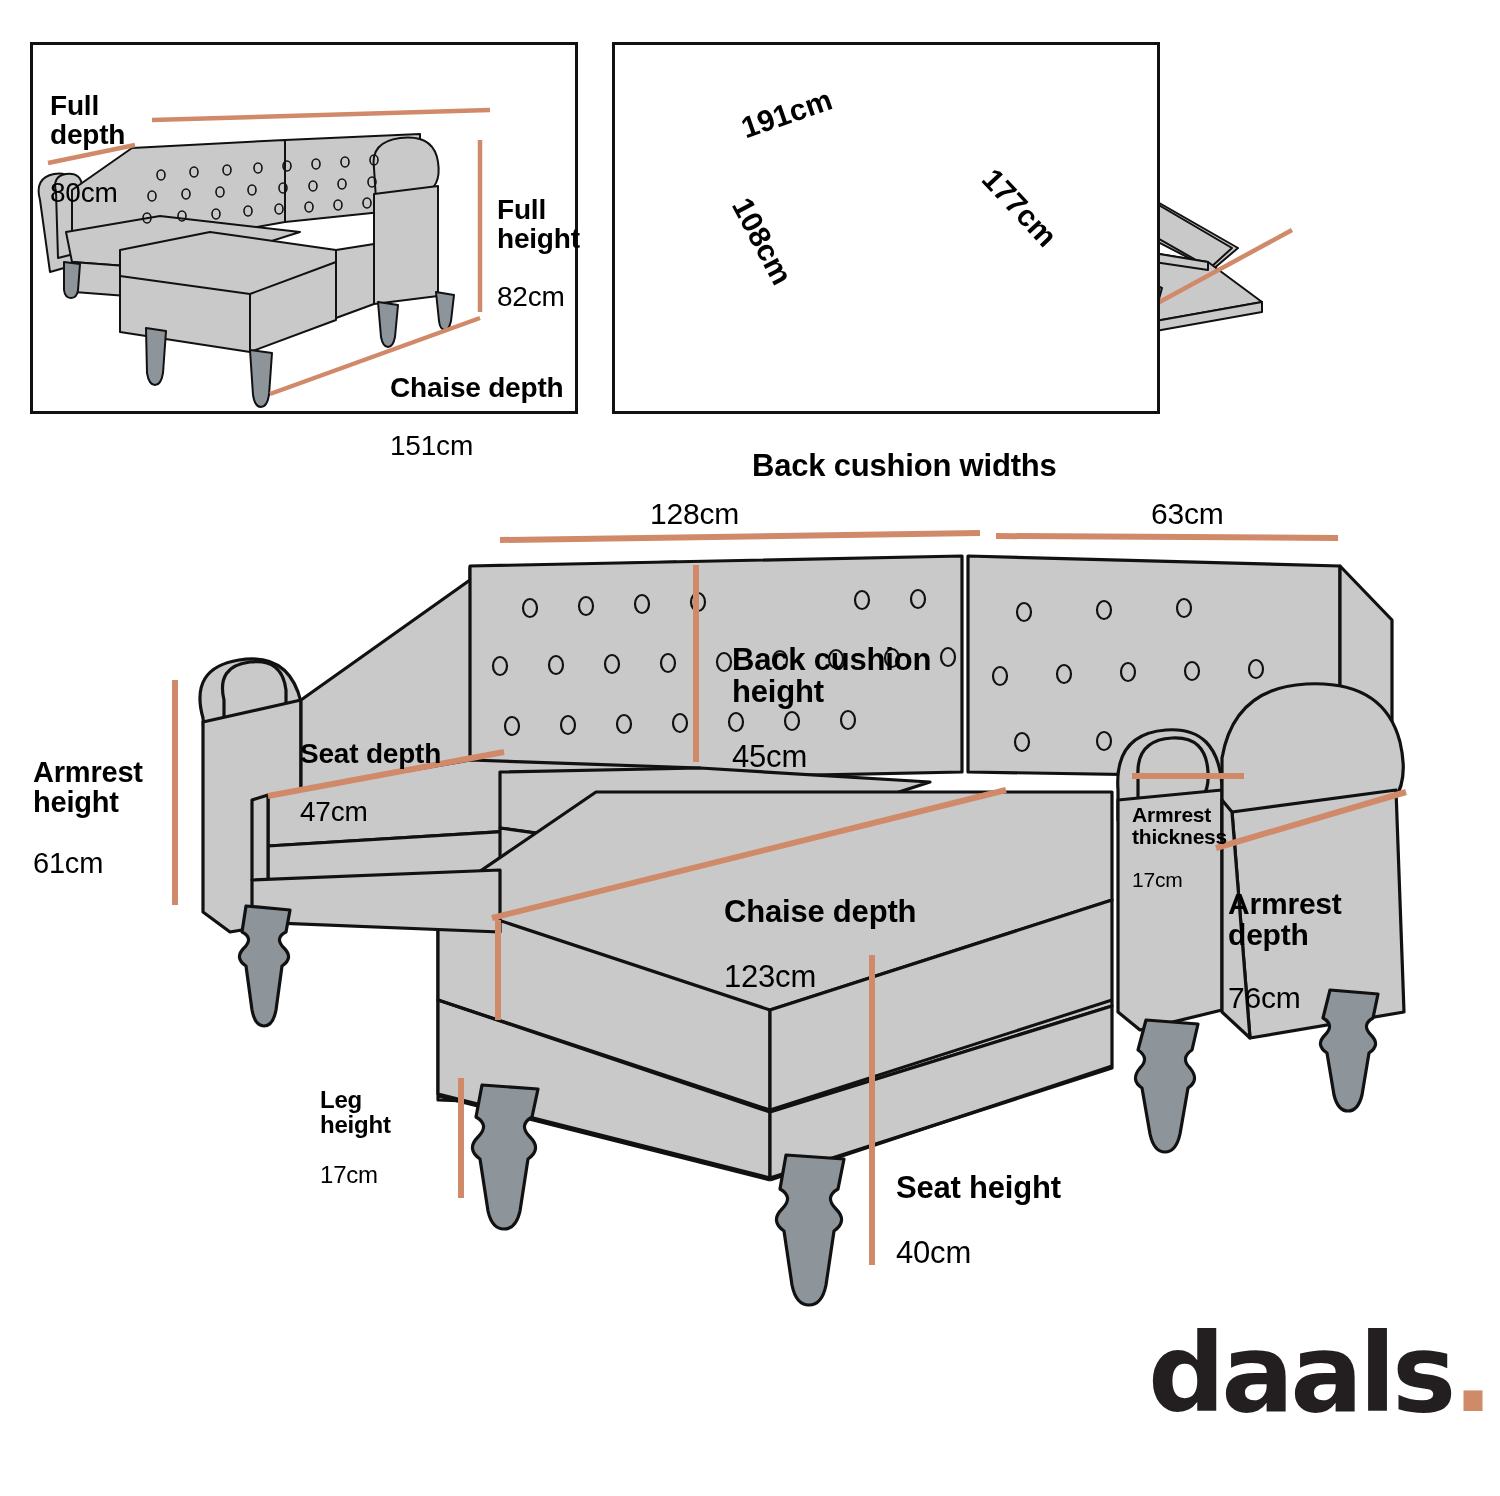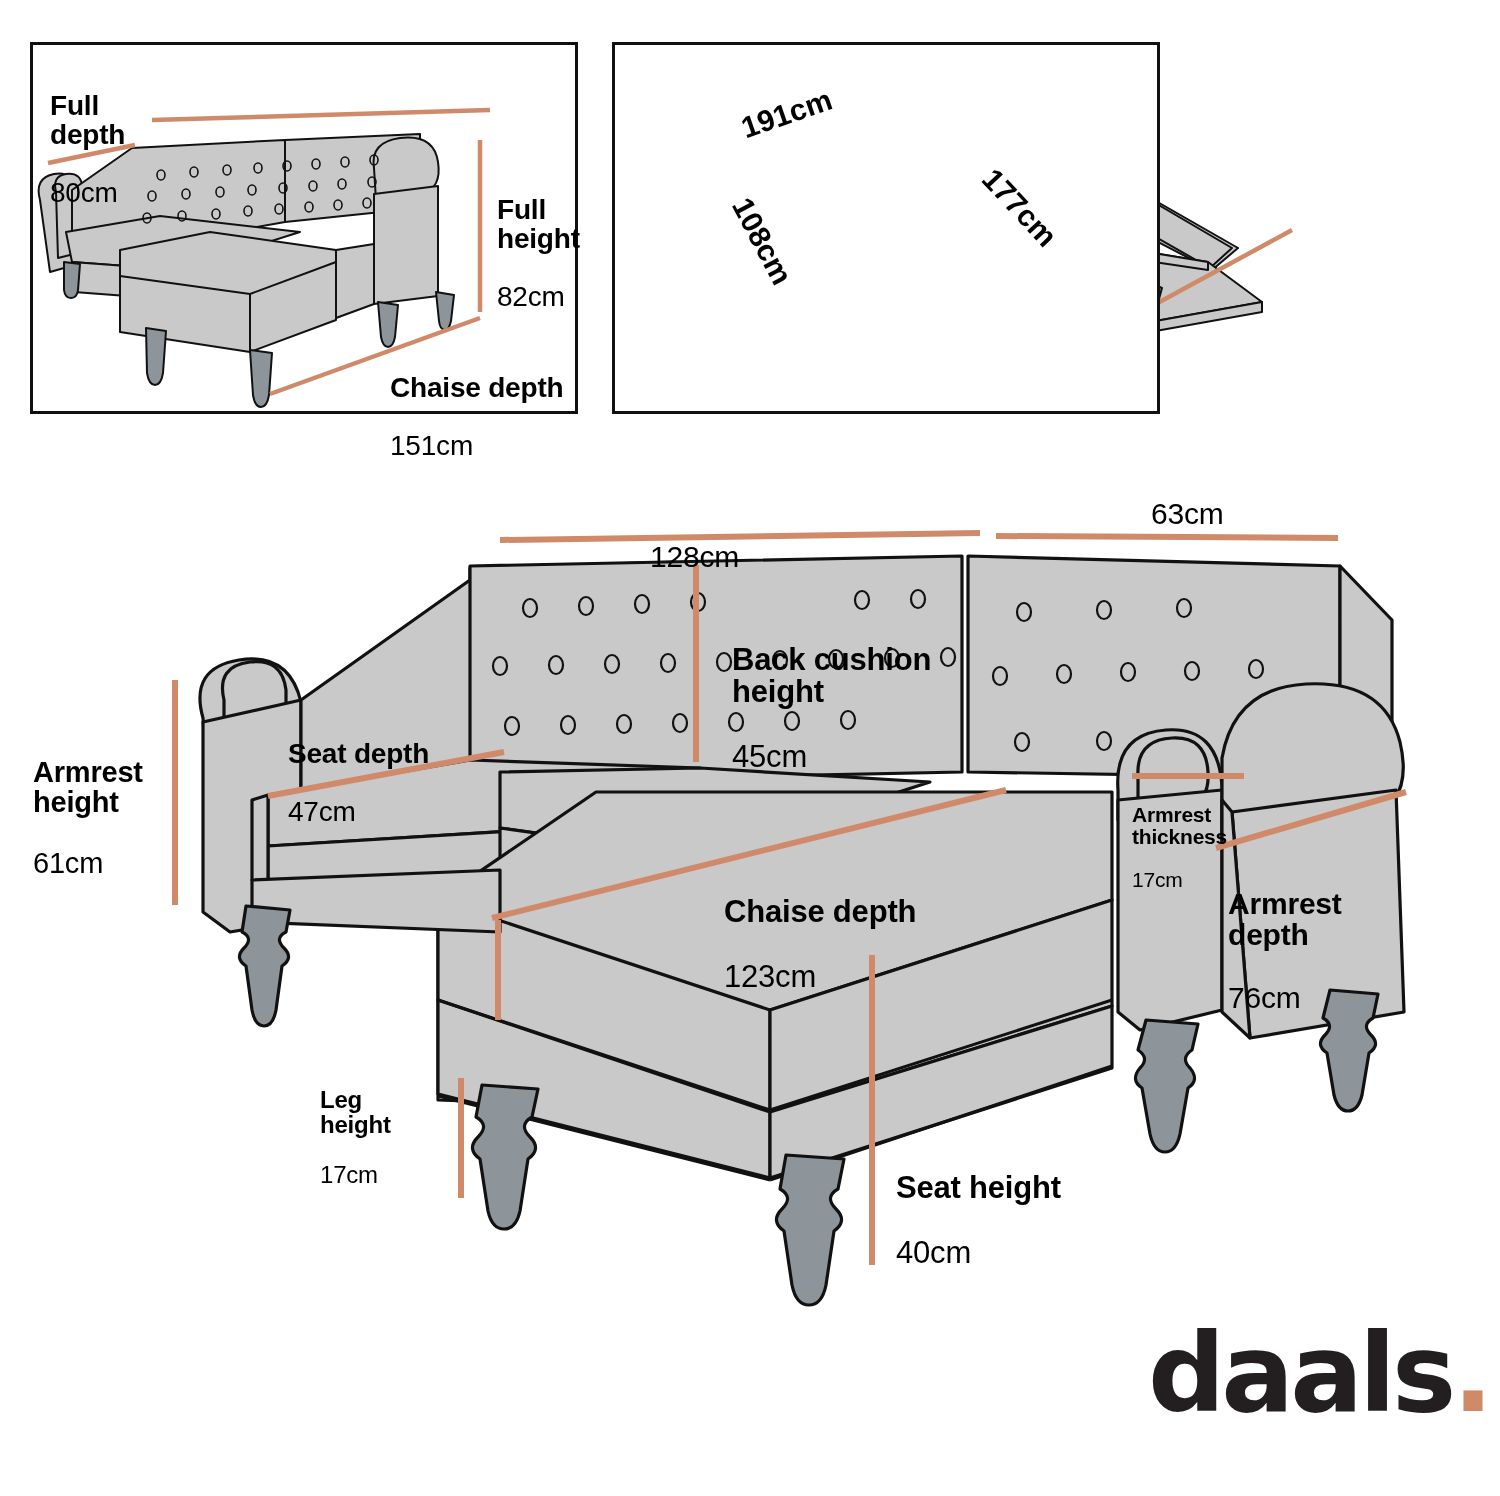--- a/index.html
+++ b/index.html
@@ -48,25 +48,25 @@
   #lbl-chaise-depth-sm { left: 390px; top: 344px; font-size: 28px; }
 
   
   .rot-lbl { position: absolute; font-size: 30px; font-weight: bold; color: #000; }
   #lbl-191 { left: 737px; top: 113px; transform: rotate(-19deg); transform-origin: left top; }
   #lbl-108 { left: 755px; top: 192px; transform: rotate(62deg); transform-origin: left top; }
   #lbl-177 { left: 1000px; top: 162px; transform: rotate(47deg); transform-origin: left top; }
 
   
   #lbl-back-cushion-widths { left: 752px; top: 450px; font-size: 31px; font-weight: bold; }
-  #lbl-w128 { left: 650px; top: 498px; font-size: 30px; margin-top: 43px; }
+  #lbl-w128 { left: 650px; top: 498px; font-size: 30px; }
   #lbl-w63  { left: 1151px; top: 498px; font-size: 30px; text-align: right; }
 
   #lbl-armrest-height { left: 33px;  top: 727px; font-size: 29px; }
-  #lbl-seat-depth     { left: 288px; top: 710px; font-size: 28px; }
+  #lbl-seat-depth     { left: 300px; top: 710px; font-size: 28px; }
   #lbl-back-cush-h    { left: 702px; top: 612px; font-size: 31px; margin-left: 30px; }
   #lbl-chaise-depth   { left: 724px; top: 864px; font-size: 31px; }
   #lbl-cushion-height { left: 498px; top: 957px; font-size: 27px; }
   #lbl-armrest-thick  { left: 1132px; top: 782px; font-size: 21px; }
   #lbl-armrest-depth  { left: 1228px; top: 857px; font-size: 30px; }
   #lbl-leg-height     { left: 320px; top: 1063px; font-size: 24px; }
   #lbl-seat-height    { left: 888px; top: 1140px; font-size: 31px; margin-left: 8px; }
 
   
   #logo {
@@ -332,20 +332,21 @@
   <div class="lbl" id="lbl-chaise-depth-sm">
     <span class="h">Chaise depth</span>
     <span class="v">151cm</span>
   </div>
 
   <div class="panel-box" id="panel-right-box"></div>
   <div class="rot-lbl" id="lbl-191">191cm</div>
   <div class="rot-lbl" id="lbl-108">108cm</div>
   <div class="rot-lbl" id="lbl-177">177cm</div>
 
+  <div class="lbl" id="lbl-back-cushion-widths">Back cushion widths</div>
   <div class="lbl" id="lbl-w128">128cm</div>
   <div class="lbl" id="lbl-w63">63cm</div>
 
   <div class="lbl" id="lbl-armrest-height">
     <span class="h">Armrest
 height</span>
     <span class="v">61cm</span>
   </div>
 
   <div class="lbl" id="lbl-seat-depth">

